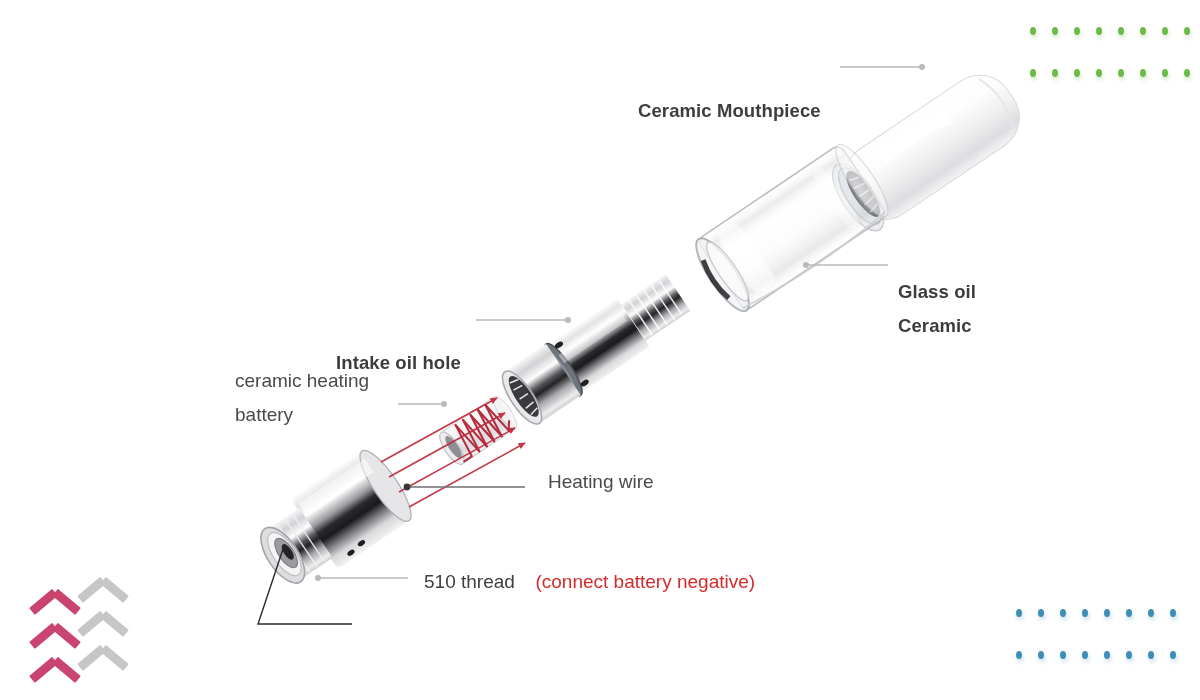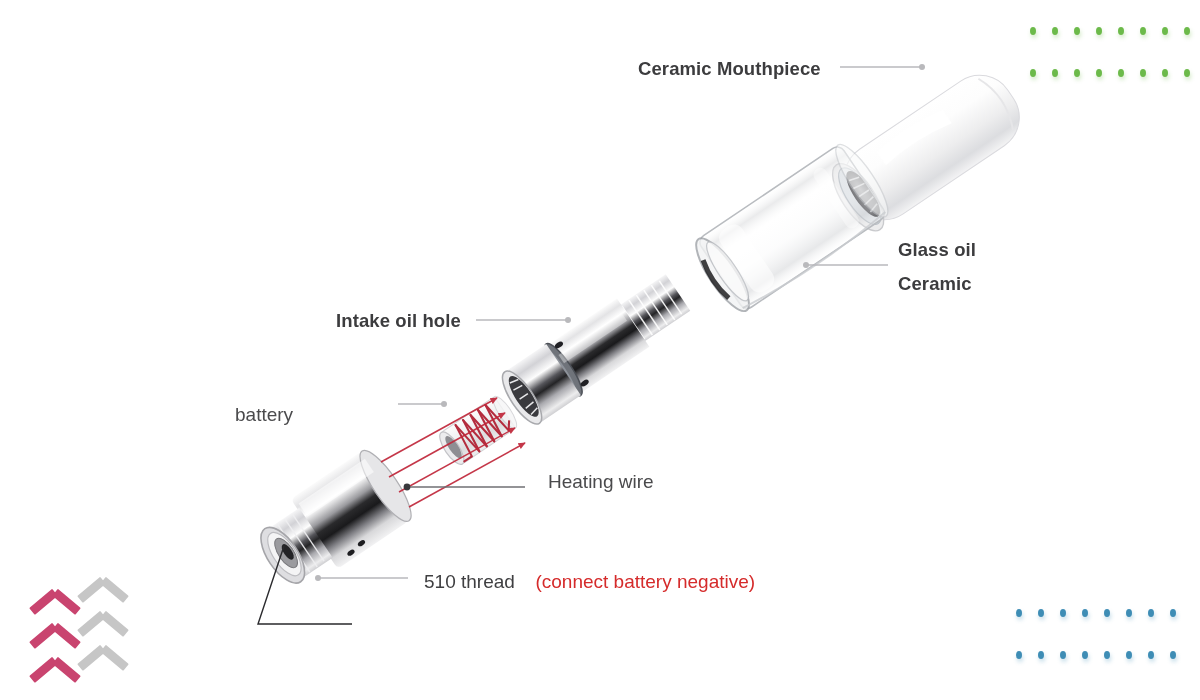--- a/index.html
+++ b/index.html
@@ -20,21 +20,21 @@
     position: absolute; top: 0; left: 0;
     width: 1200px; height: 700px;
     pointer-events: none;
   }
   .label {
     position: absolute;
     white-space: nowrap;
     line-height: 1.32;
     color: #3a3a3c;
   }
-  .lbl-bold { font-weight: bold; font-size: 18.5px; color: #3c3c3e; letter-spacing: .1px; }
+  .lbl-bold { font-weight: bold; font-size: 18.5px; color: #3c3c3e; letter-spacing: .1px; margin-top: 42px; }
   .lbl-reg  { font-weight: normal; font-size: 19px; color: #4a4a4c; }
   .lbl-red  { color: #d52b2b; font-weight: normal; }
   .lbl-dark { color: #3f3f41; }
 
   
   .dotgrid { position: absolute; }
   .dotrow { display: flex; }
   .dot {
     width: 6px; height: 8px;
     border-radius: 50%;
@@ -256,20 +256,21 @@
     </g>
   </svg>
 
   <div class="label lbl-bold" style="left:638px; top:57px;">Ceramic Mouthpiece</div>
 
   <div class="label lbl-bold" style="left:898px; top:238px;text-align:center;">Glass oil</div>
   <div class="label lbl-bold" style="left:898px; top:272px;">Ceramic</div>
 
   <div class="label lbl-bold" style="left:336px; top:309px;">Intake oil hole</div>
 
+  <div class="label lbl-reg" style="left:235px; top:368px;">ceramic heating</div>
   <div class="label lbl-reg" style="left:235px; top:402px;">battery</div>
 
   <div class="label lbl-reg" style="left:548px; top:469px;">Heating wire</div>
 
   <div class="label" style="left:424px; top:569px; font-size:19px;">
     <span class="lbl-dark">510 thread</span>
     <span style="display:inline-block;width:10px;"></span>
     <span class="lbl-red">(connect battery negative)</span>
   </div>
 

